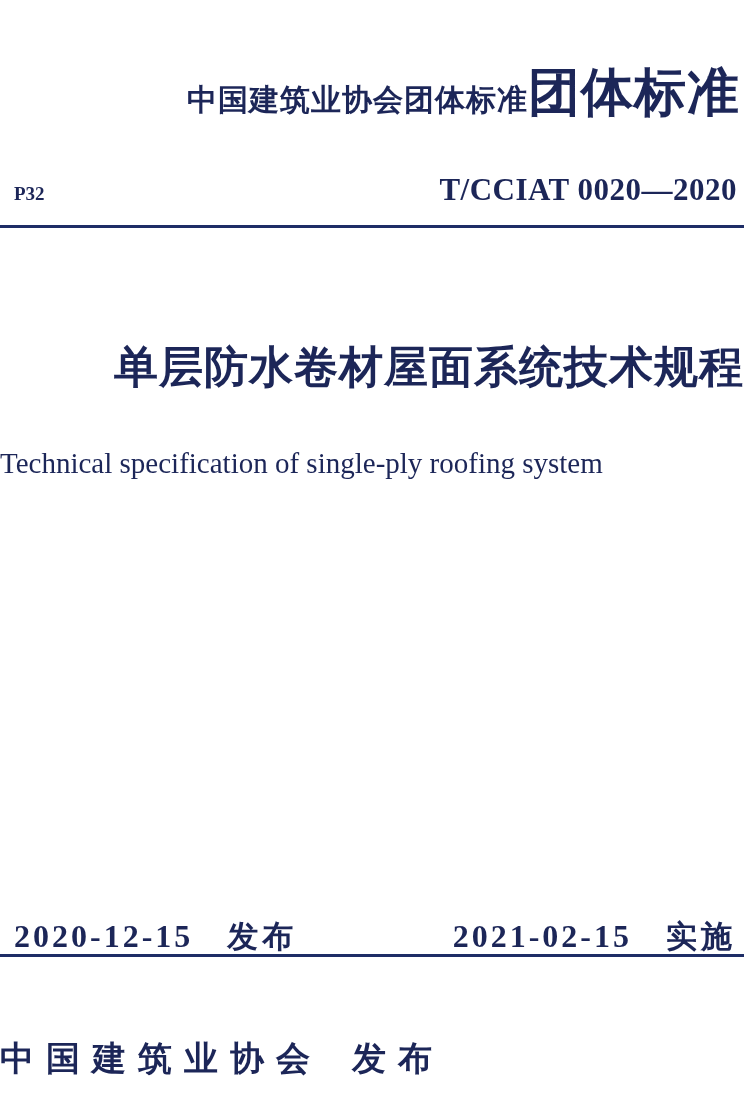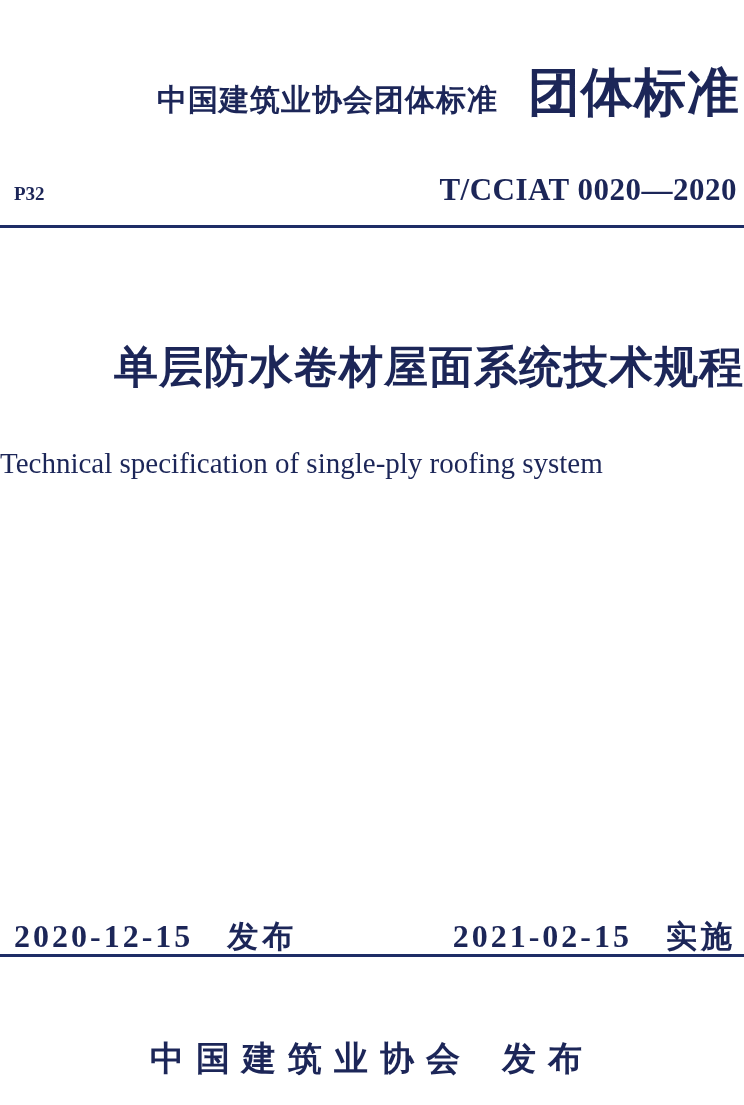--- a/index.html
+++ b/index.html
@@ -29,21 +29,20 @@
     font-size: 27px;
     letter-spacing: 0.5px;
   }
 
   .header-row {
     position: absolute;
     top: 58px;
     right: 4px;
     display: flex;
     align-items: baseline;
-    gap: 30px;
     white-space: nowrap;
     justify-content: flex-end;
   }
   .assoc-label {
     font-family: "Liberation Sans", sans-serif;
     font-weight: bold;
     font-size: 30px;
     letter-spacing: 1px;
   }
   .type-label {
@@ -131,21 +130,20 @@
     font-weight: bold;
     font-size: 31px;
     letter-spacing: 4px;
   }
 
   .footer {
     position: absolute;
     top: 1036px;
     left: 0;
     width: 100%;
-    text-align: center;
     white-space: nowrap;
   }
   .publisher {
     font-family: "Liberation Sans", sans-serif;
     font-weight: bold;
     font-size: 34px;
     letter-spacing: 12px;
   }
   .publish-action {
     font-family: "Liberation Sans", sans-serif;

